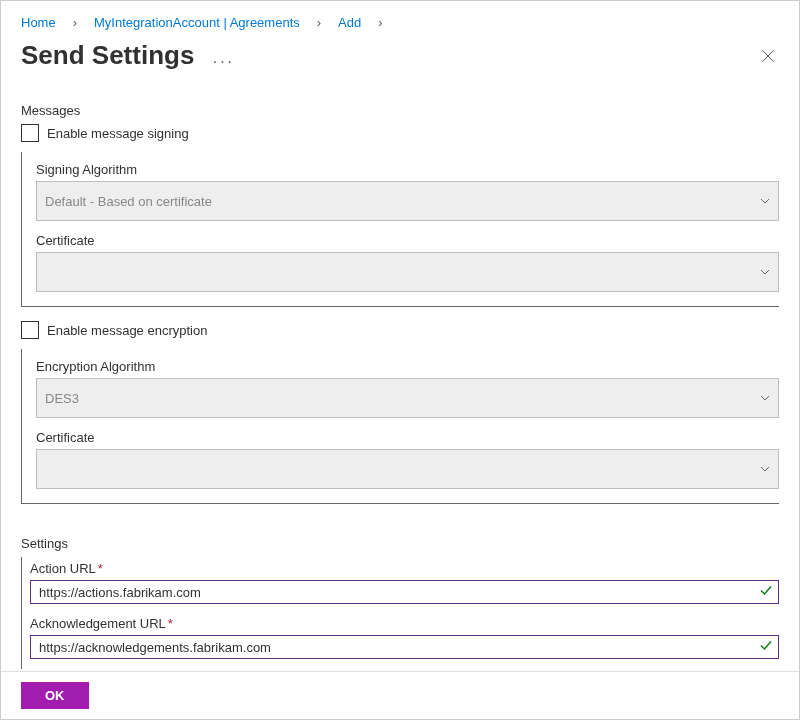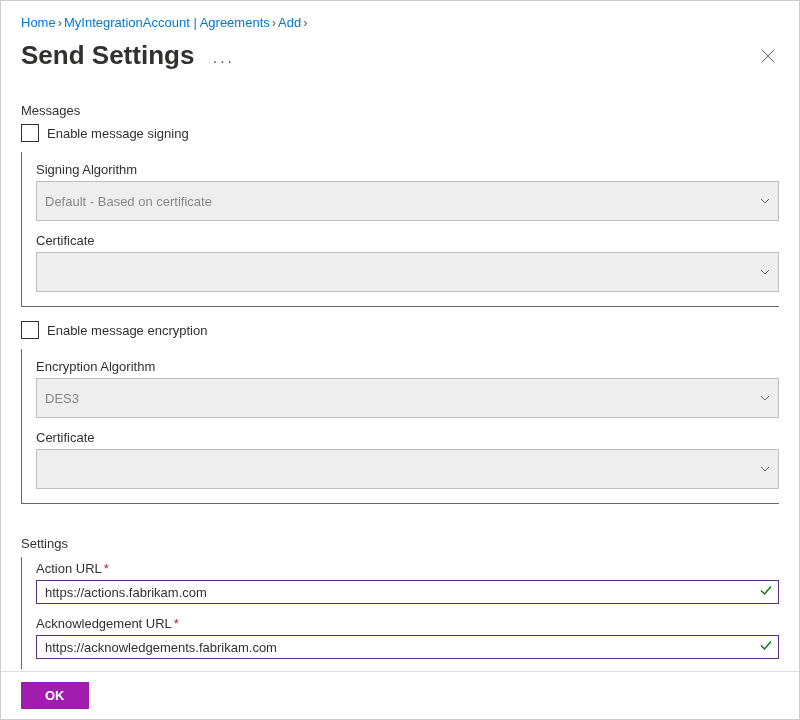--- a/index.html
+++ b/index.html
@@ -13,21 +13,21 @@
     overflow: hidden;
     border: 1px solid #ccc;
     position: relative;
   }
   .container { padding: 14px 20px 0 20px; }
   .breadcrumb {
     font-size: 13px;
     color: #605e5c;
     display: flex;
     flex-wrap: wrap;
-    gap: 0;
+    gap: 15px;
   }
   .breadcrumb a { color: #0078d4; text-decoration: none; cursor: pointer; }
   .breadcrumb .sep { color: #605e5c; margin: 0 2px; }
   .title-row {
     display: flex;
     align-items: flex-end;
     margin-top: 10px;
     margin-bottom: 32px;
   }
   .title {
@@ -123,21 +123,21 @@
     position: absolute;
     right: 7px;
     top: 50%;
     transform: translateY(-50%);
     color: #107c10;
     font-size: 13px;
     pointer-events: none;
   }
   .endpoints-block {
     border-left: 1px solid #666;
-    padding: 4px 0 10px 14px;
+    padding: 4px 0 10px 8px;
     margin-top: 0;
   }
   .footer {
     position: absolute;
     left: 0;
     right: 0;
     bottom: 0;
     border-top: 1px solid #e1dfdd;
     padding: 10px 20px;
     background: #fff;

